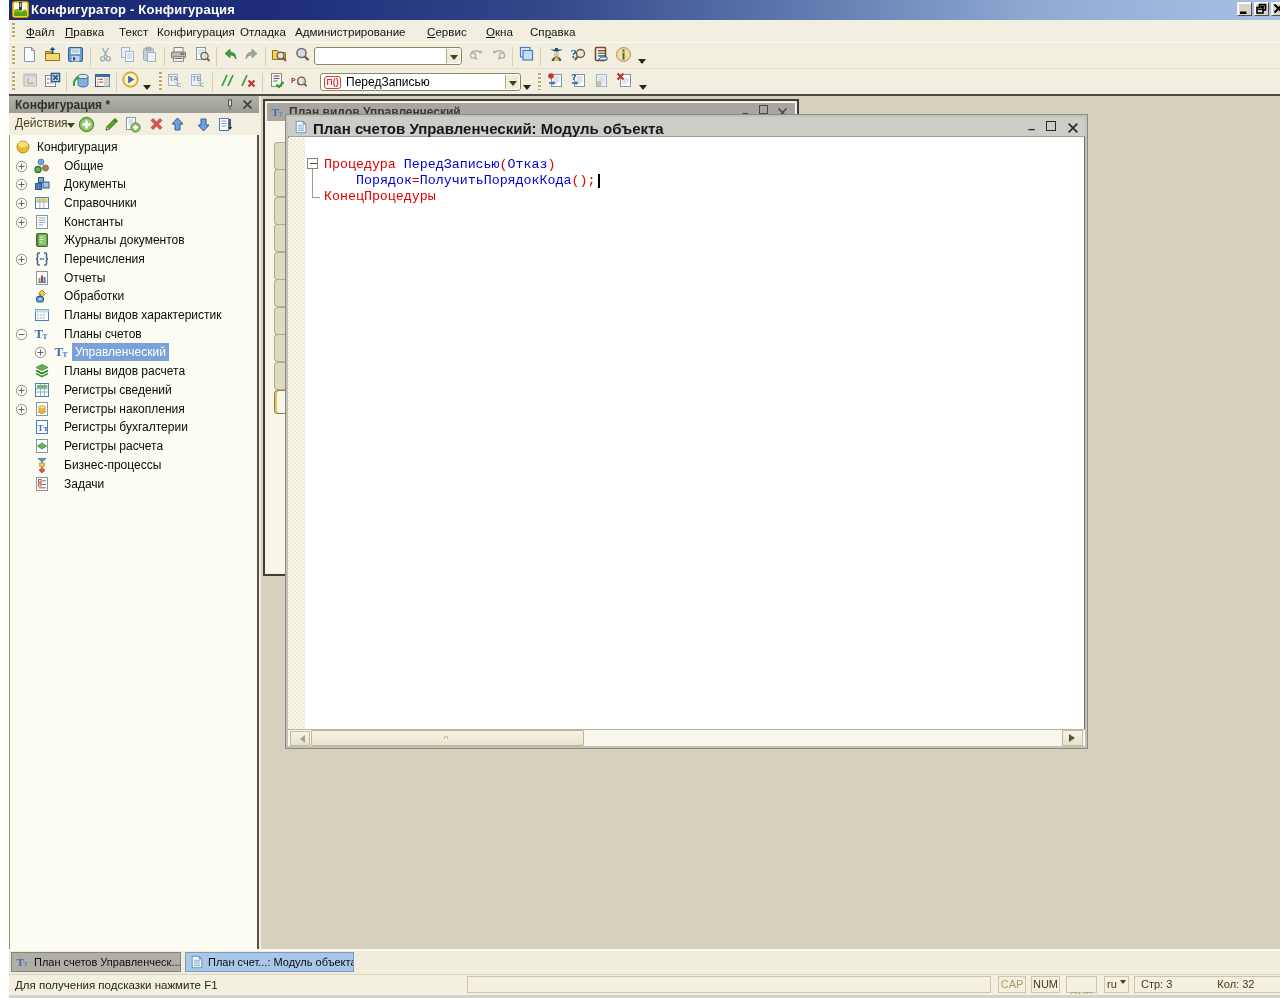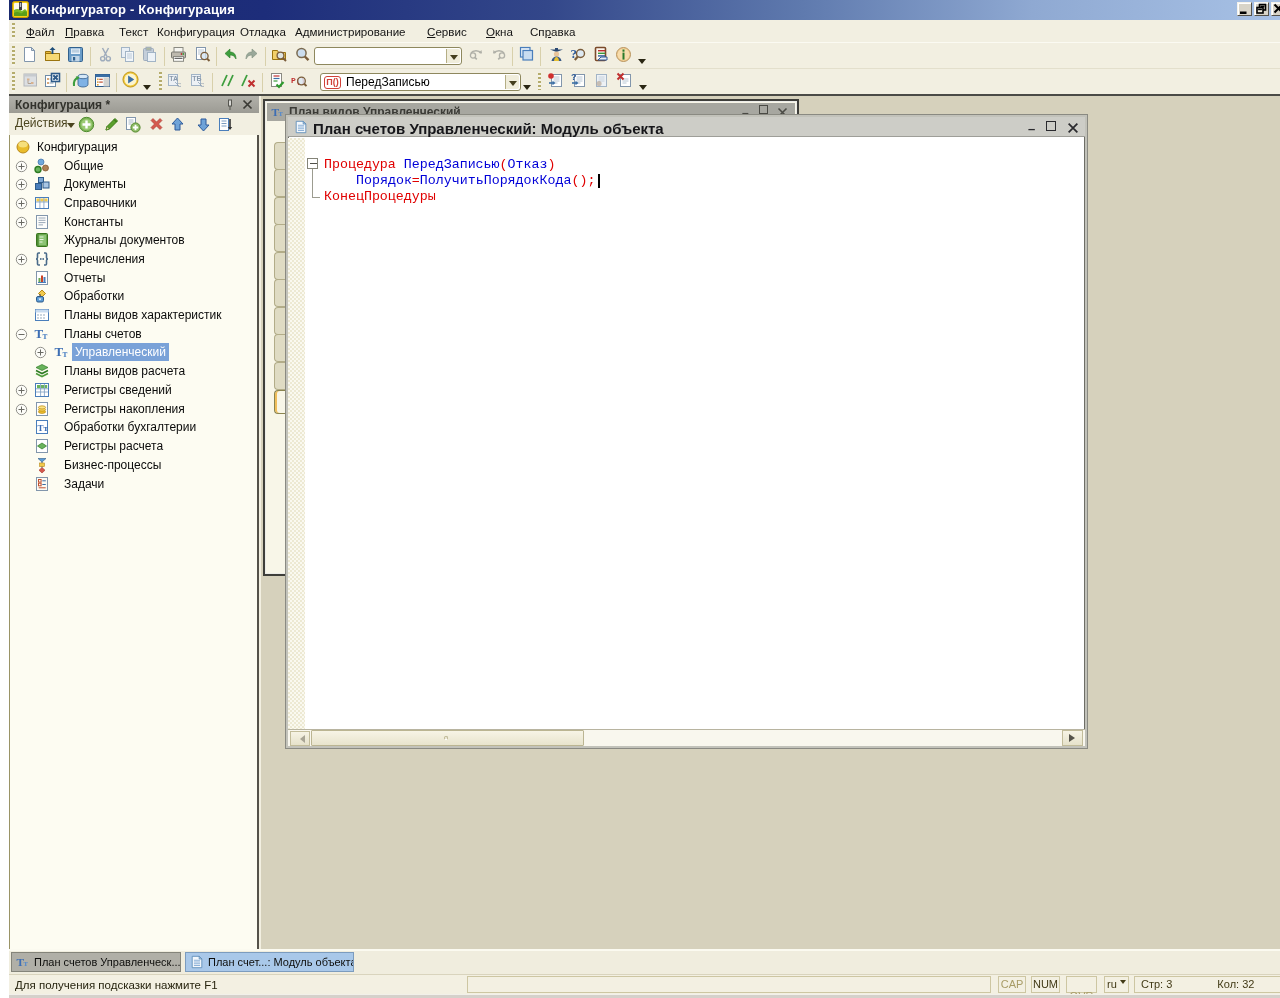--- a/index.html
+++ b/index.html
@@ -592,21 +592,21 @@
             <ellipse cx="8" cy="8.6" rx="3.6" ry="1.6" fill="#F6D35C" stroke="#B8860B" stroke-width="0.7"></ellipse>
             <ellipse cx="8" cy="6.4" rx="3.6" ry="1.6" fill="#FBE388" stroke="#B8860B" stroke-width="0.7"></ellipse>
           </svg>
           <span class="txt">Регистры накопления</span>
         </div>
       <div class="trow" style="top:283px">
           <svg class="ticon" viewBox="0 0 16 16">
             <rect x="2.5" y="1.5" width="11" height="13" fill="#fff" stroke="#4A7EBB"></rect>
             <text x="3.5" y="11.5" font-size="9" font-weight="bold" fill="#3D6EB4" font-family="Liberation Serif,serif">Тт</text>
           </svg>
-          <span class="txt">Обработки бухгалтерии</span>
+          <span class="txt">Регистры бухгалтерии</span>
         </div>
       <div class="trow" style="top:302px">
           <svg class="ticon" viewBox="0 0 16 16">
             <rect x="2.5" y="1.5" width="11" height="13" fill="#fff" stroke="#8296AC"></rect>
             <path d="M8 5l4.5 3L8 11 3.5 8z" fill="#69B35C" stroke="#2E7A24" stroke-width="0.7"></path>
           </svg>
           <span class="txt">Регистры расчета</span>
         </div>
       <div class="trow" style="top:321px">
           <svg class="ticon" viewBox="0 0 16 16">

